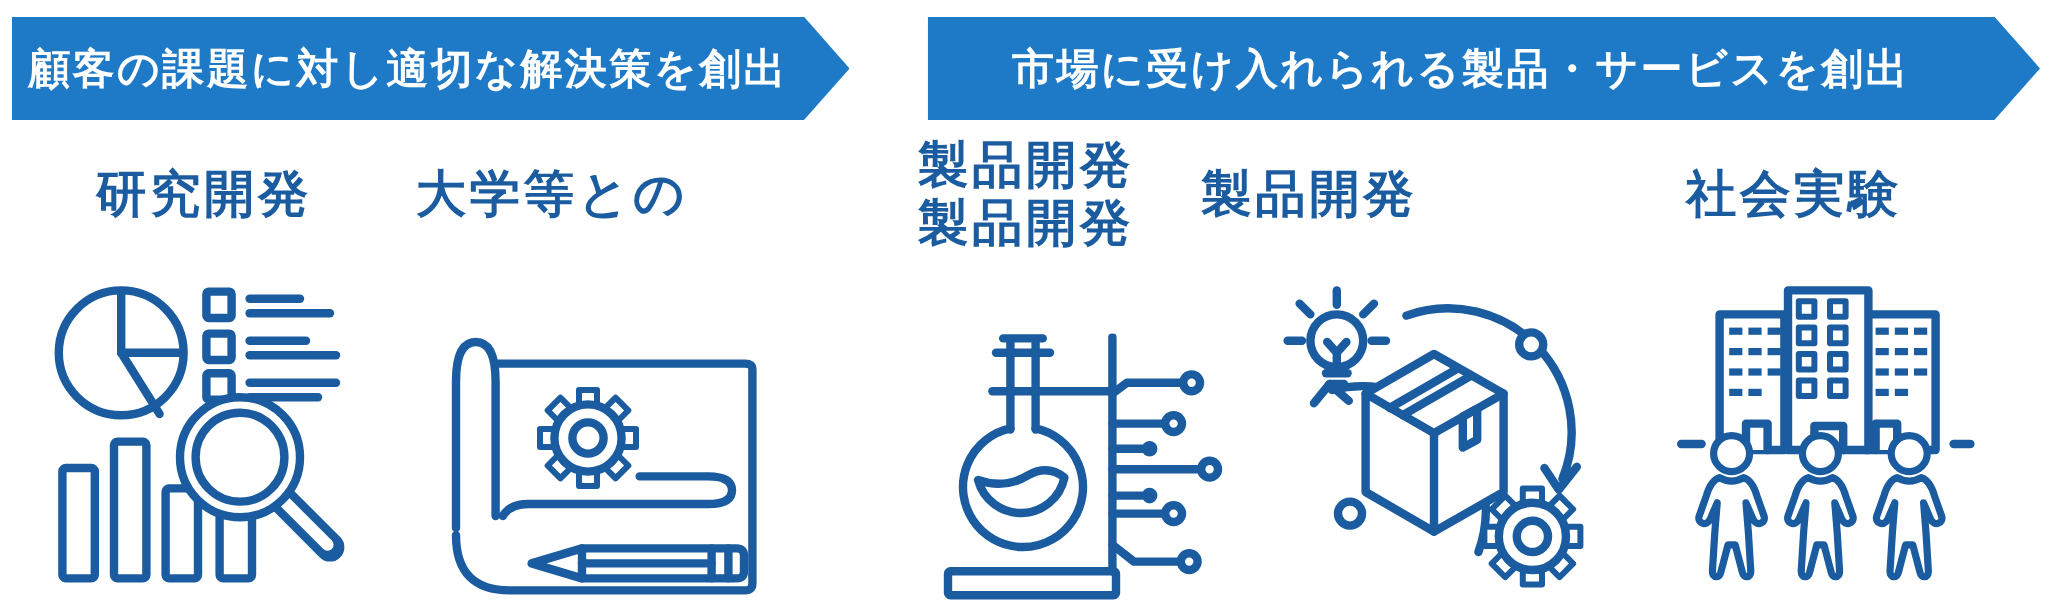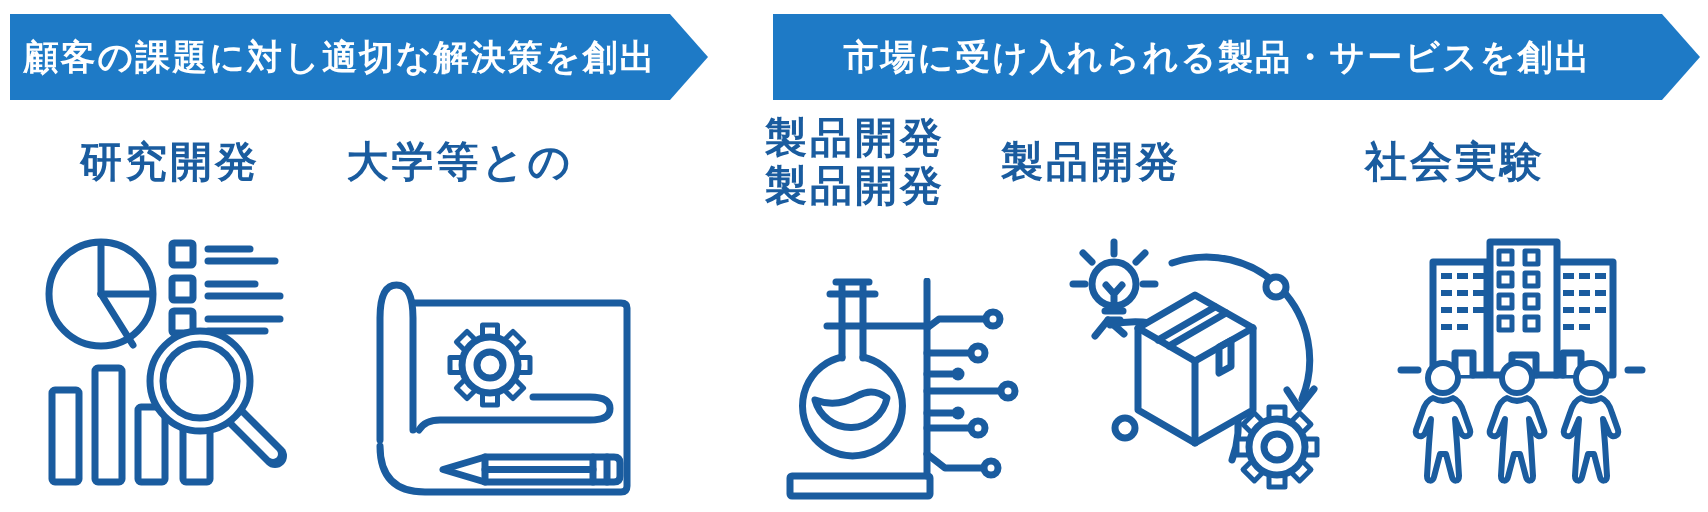--- a/index.html
+++ b/index.html
@@ -63,21 +63,21 @@
     <span>大学等との</span>
   </div>
   <div class="step-label" style="left:725px;">
     <span>製品開発</span>
     <span>製品開発</span>
   </div>
   <div class="step-label" style="left:961px;">
     <span>製品開発</span>
     <span></span>
   </div>
-  <div class="step-label" style="left:1325px;">
+  <div class="step-label" style="left:1325px;align-items:flex-end;">
     <span>社会実験</span>
     <span></span>
   </div>
 
   <svg class="icon" style="left:40px;top:235px;" width="265" height="260" viewBox="0 0 265 260">
     <g>
       <circle class="s" cx="61" cy="59" r="52"></circle>
       <path class="s" d="M61,59 V8"></path>
       <path class="s" d="M61,59 H112"></path>
       <path class="s" d="M61,59 L93,110"></path>

